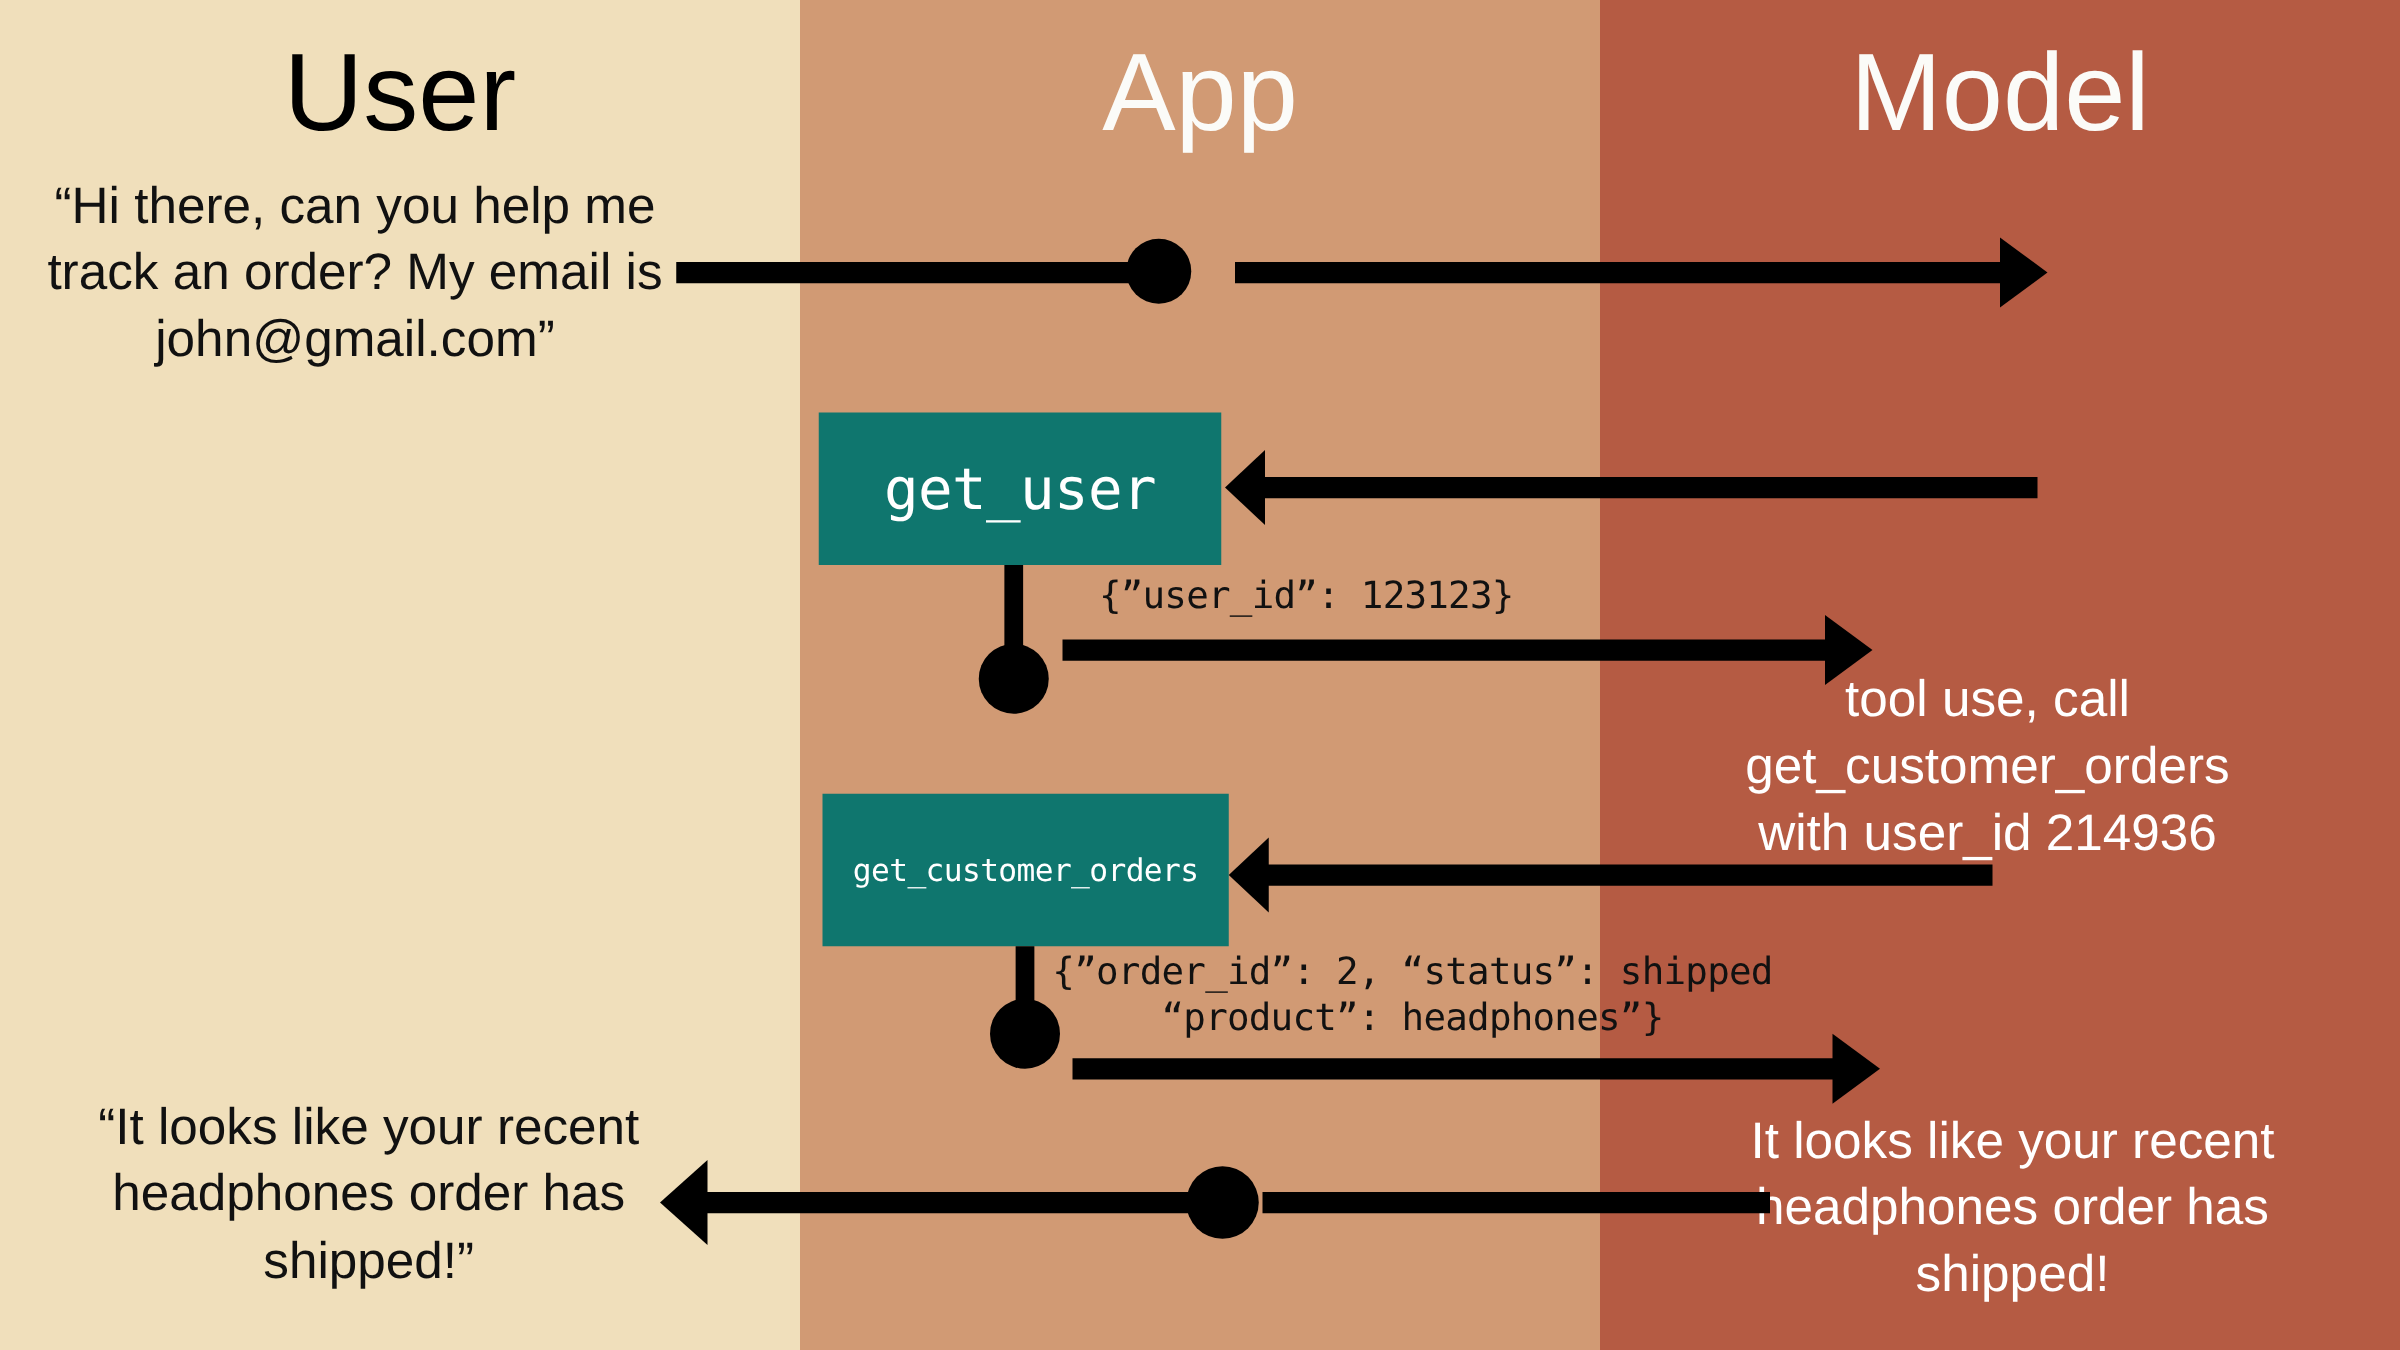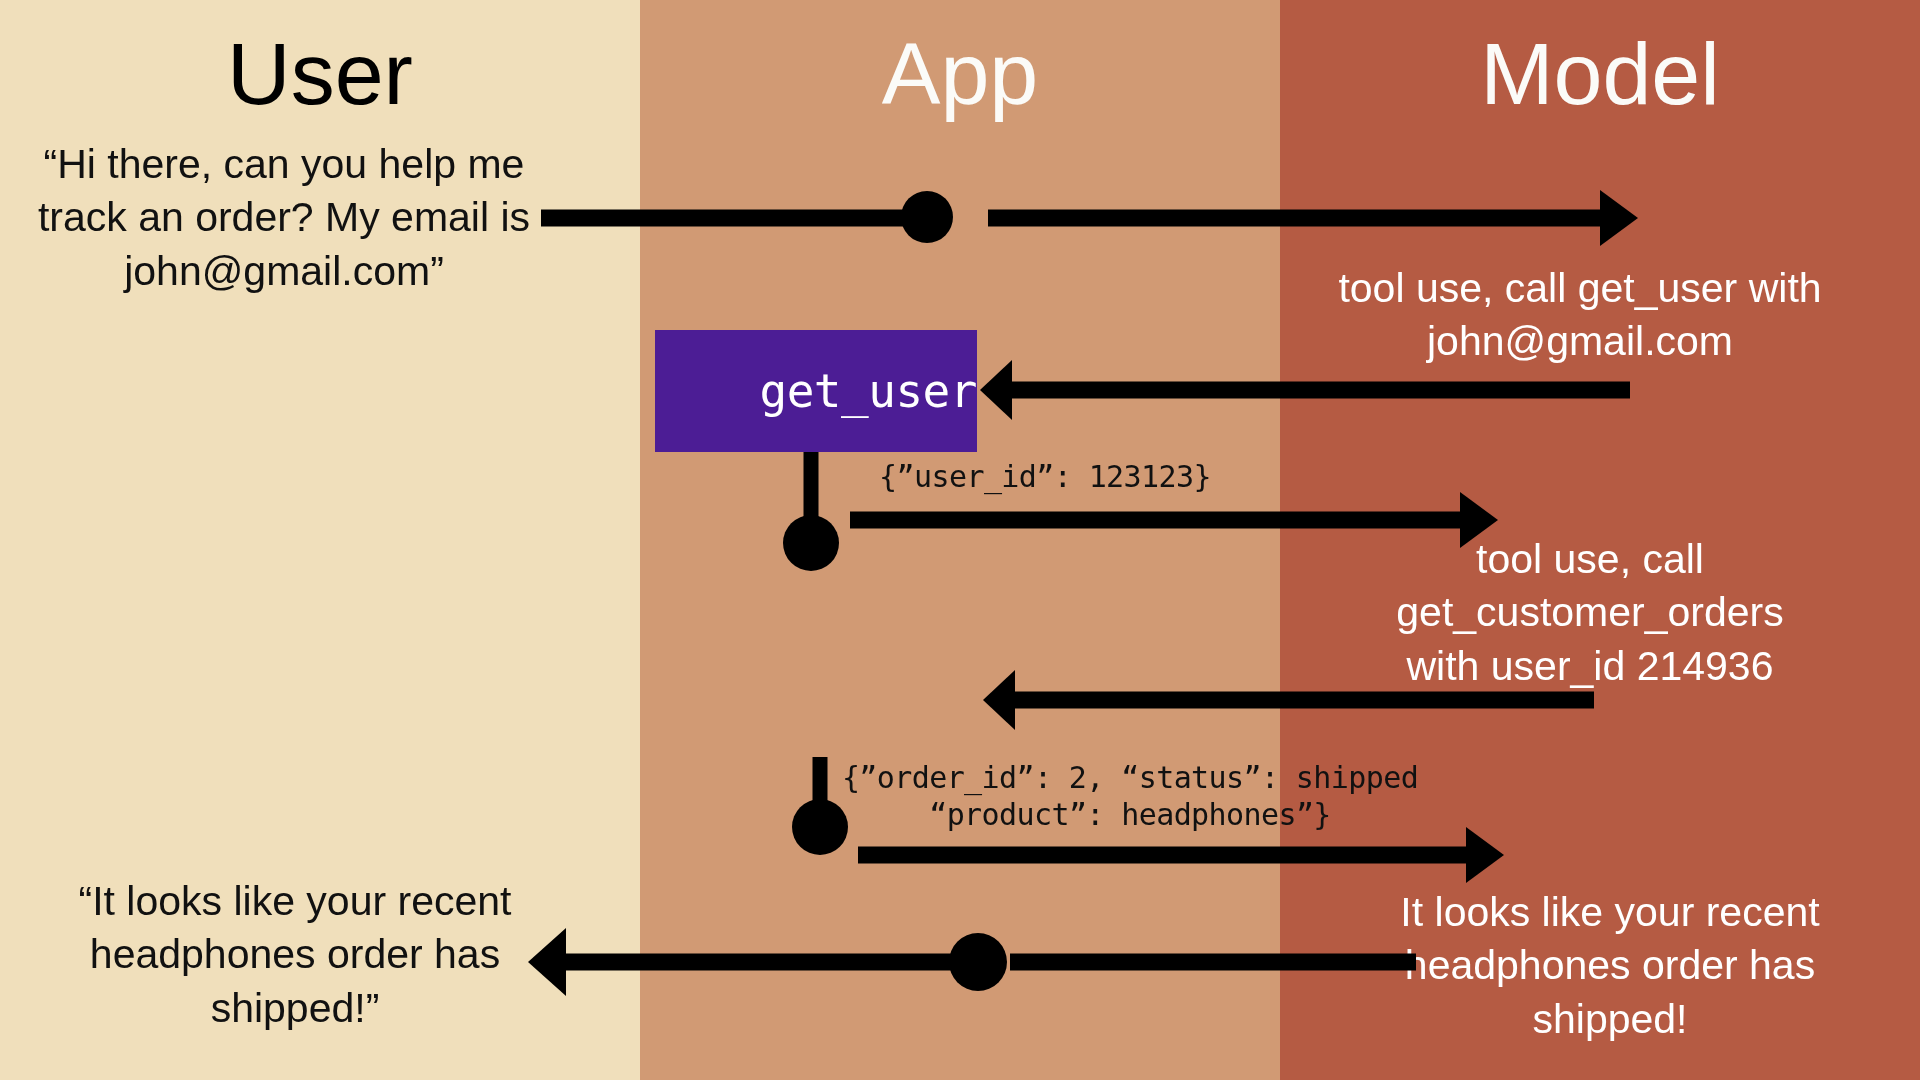--- a/index.html
+++ b/index.html
@@ -52,24 +52,24 @@
     text-align: center;
     font-size: 30px;
     line-height: 1.22;
     color: #111111;
     font-family: "DejaVu Sans Mono", "Liberation Mono", monospace;
     letter-spacing: -0.6px;
   }
 
   .tool-box {
     position: absolute;
-    background: #4c1d95;
+    background: #0f766e;
     display: flex;
     align-items: center;
-    justify-content: flex-end;
+    justify-content: center;
     color: #FFFFFF;
     font-family: "DejaVu Sans Mono", "Liberation Mono", monospace;
     letter-spacing: -0.5px;
   }
   #box-get-user {
     left: 655px; top: 330px; width: 322px; height: 122px;
     font-size: 46px;
   }
   #box-get-orders {
     left: 658px; top: 635px; width: 325px; height: 122px;
@@ -91,39 +91,41 @@
   <div class="lane" id="lane-user"></div>
   <div class="lane" id="lane-app"></div>
   <div class="lane" id="lane-model"></div>
 
   <div class="lane-title" id="title-user">User</div>
   <div class="lane-title" id="title-app">App</div>
   <div class="lane-title" id="title-model">Model</div>
 
   <div class="msg msg-dark" style="left: 24px; top: 138px; width: 520px;">“Hi there, can you help me track an order? My email is john@gmail.com”</div>
 
-  <div class="msg msg-light" style="left: 1300px; top: 262px; width: 560px;">tool use, call get_user with john@gmail.com</div>
 
   <div class="msg msg-light" style="left: 1380px; top: 533px; width: 420px;">tool use, call get_customer_orders with user_id 214936</div>
 
   <div class="msg msg-light" style="left: 1380px; top: 886px; width: 460px;">It looks like your recent headphones order has shipped!</div>
 
   <div class="msg msg-dark" style="left: 60px; top: 875px; width: 470px;">“It looks like your recent headphones order has shipped!”</div>
 
   <div class="json-label" style="left: 830px; top: 459px; width: 430px;">{”user_id”: 123123}</div>
 
   <div class="json-label" style="left: 830px; top: 760px; width: 600px;">
     <div>{”order_id”: 2, “status”: shipped</div>
     <div>“product”: headphones”}</div>
   </div>
 
   <div class="tool-box" id="box-get-user">
     <span>get_user</span>
   </div>
 
+  <div class="tool-box" id="box-get-orders">
+    <span>get_customer_orders</span>
+  </div>
 
   <svg id="wires" viewBox="0 0 1920 1080">
 
     <line x1="541" y1="218" x2="930" y2="218" stroke="#000000" stroke-width="17"></line>
     <circle cx="927" cy="217" r="26" fill="#000000"></circle>
     <line x1="988" y1="218" x2="1604" y2="218" stroke="#000000" stroke-width="17"></line>
     <polygon points="1600,190 1600,246 1638,218" fill="#000000"></polygon>
 
     <line x1="1010" y1="390" x2="1630" y2="390" stroke="#000000" stroke-width="17"></line>
     <polygon points="1012,360 1012,420 980,390" fill="#000000"></polygon>

